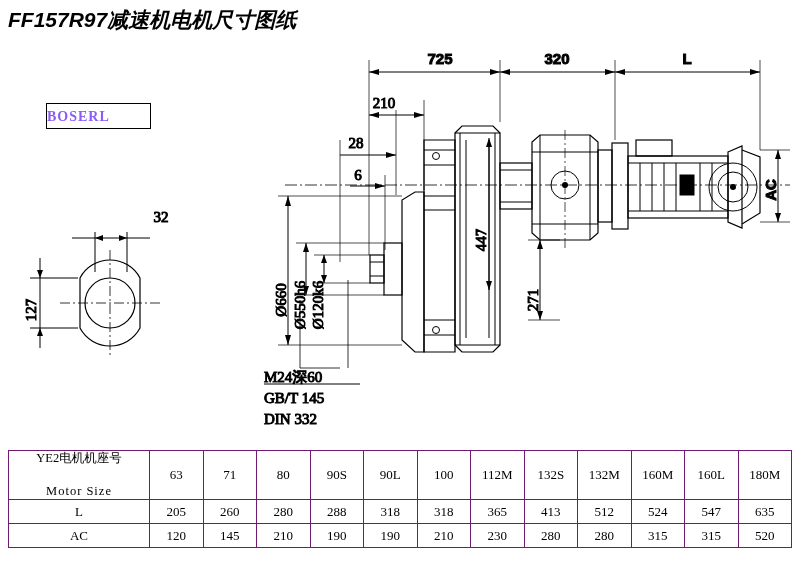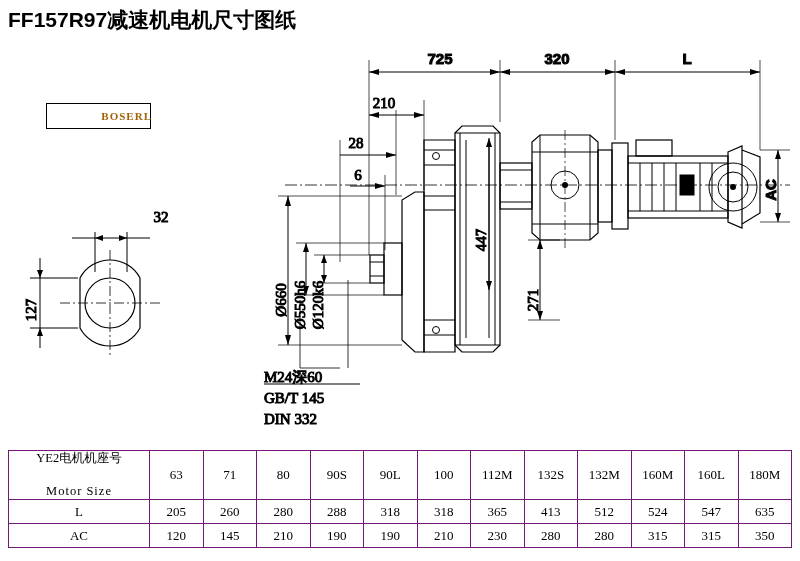--- a/index.html
+++ b/index.html
@@ -18,42 +18,43 @@
   .title {
     position: absolute;
     left: 8px;
     top: 6px;
     font-family: "Liberation Sans", sans-serif;
     font-weight: bold;
     font-size: 21px;
     color: #000;
     letter-spacing: 0px;
     white-space: nowrap;
+    font-style: italic;
   }
   .logo-box {
     position: absolute;
     left: 46px;
     top: 103px;
     width: 105px;
     height: 26px;
     border: 1.5px solid #000;
     box-sizing: border-box;
   }
   .logo-text {
     position: absolute;
     left: 0;
     top: 0;
     width: 105px;
     height: 26px;
     line-height: 25px;
-    text-align: right;
+    text-align: left;
     font-family: "Liberation Serif", serif;
     font-weight: bold;
-    font-size: 11px;
-    color: #a16207;
+    font-size: 14px;
+    color: #8b5cf6;
     letter-spacing: 1px;
   }
   svg.draw {
     position: absolute;
     left: 0;
     top: 0;
     width: 800px;
     height: 561px;
   }
   
@@ -341,18 +342,18 @@
         <td>145</td>
         <td>210</td>
         <td>190</td>
         <td>190</td>
         <td>210</td>
         <td>230</td>
         <td>280</td>
         <td>280</td>
         <td>315</td>
         <td>315</td>
-        <td>350</td>
+        <td>520</td>
       </tr>
     </tbody>
   </table>
 
 </div>
 
 </body></html>

